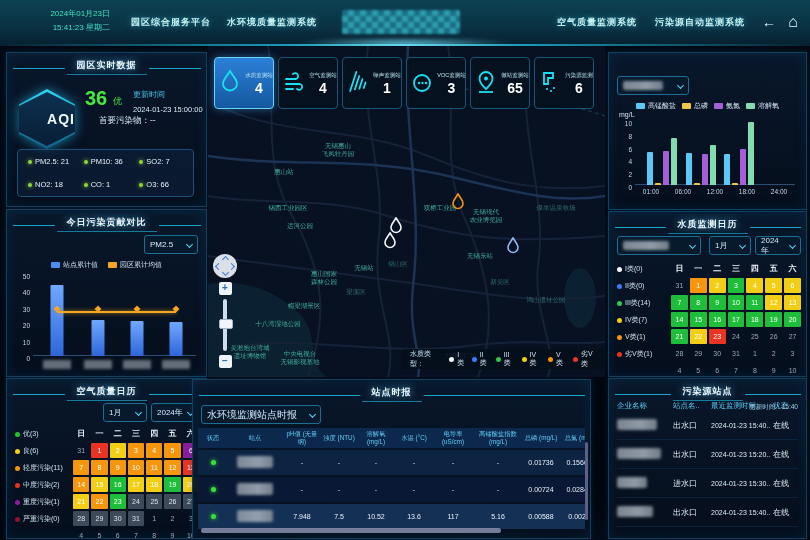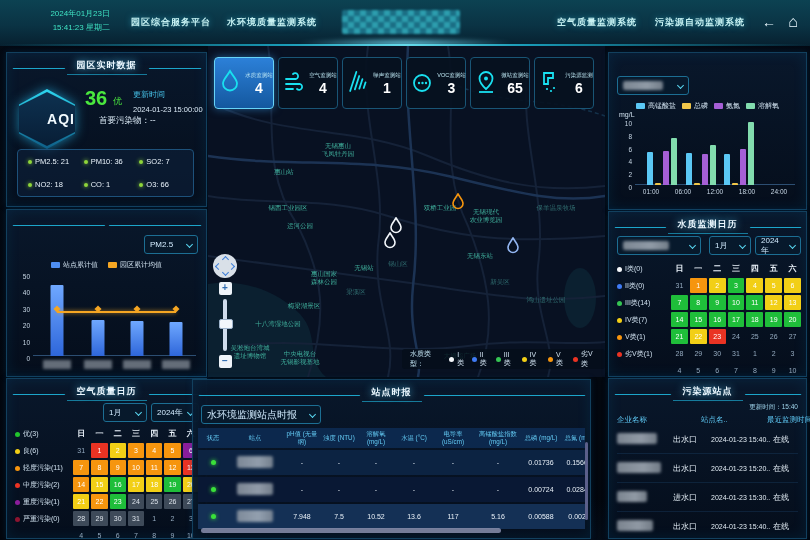--- a/index.html
+++ b/index.html
@@ -110,21 +110,21 @@
   .hr-head{display:flex;background:rgba(13,42,80,.92);}
   .hr-col{box-sizing:border-box;padding:2px 1px;font-size:6.3px;line-height:1.25;color:#63c9f2;text-align:center;
     display:flex;align-items:center;justify-content:center;flex:none;}
   .hr-row{display:flex;align-items:center;height:25px;margin-top:2px;cursor:pointer;}
   .hr-row.r0{background:#0c2342;} .hr-row.r1{background:#091834;} .hr-row.r2{background:#143055;}
   .hr-cell{flex:none;text-align:center;font-size:7px;color:#e8f0f8;}
   .st-dot{display:inline-block;width:5px;height:5px;border-radius:50%;background:#3ae03a;box-shadow:0 0 4px #3ae03a;}
   .hscroll{position:absolute;left:8px;bottom:5px;height:5px;width:300px;border-radius:3px;background:#8a8fae;opacity:.85;cursor:pointer;}
   .vscroll{position:absolute;right:2px;top:62px;width:3px;height:78px;border-radius:2px;background:#5b5f8a;cursor:pointer;}
   
-  .ps-head{display:flex;padding:0 8px;margin-top:14px;gap:28px;}
+  .ps-head{display:flex;padding:0 8px;}
   .ps-hcol{font-size:7.5px;color:#5fc9f5;flex:none;}
   .ps-row{display:flex;align-items:center;height:28px;margin:0 8px;border-bottom:1px solid rgba(30,70,110,.35);cursor:pointer;}
   .ps-cell{flex:none;font-size:7px;color:#e2ecf4;}
   .upd-note{position:absolute;right:8px;top:24px;font-size:6.5px;color:#9fd3ea;}
   .unit-lbl{position:absolute;font-size:7px;color:#cfe0ee;}
 </style>
 </head>
 <body>
 
 <div class="stage">
@@ -184,20 +184,21 @@
         <div class="rt-item">
           <span class="rt-dot"></span>
           <span>O3:  66</span>
         </div>
       </div>
   </div>
 
   <div class="panel" style="left:6px;top:209px;width:199px;height:166px">
     <div class="p-head">
         <i class="wing l"></i>
+      <span class="p-title">今日污染贡献对比</span>
       <i class="wing r"></i>
       </div>
     <div class="dd" style="position:absolute;right:8px;top:25px;width:54px">
       <span>PM2.5</span>
         <i class="chev"></i>
     </div>
     <div class="legend-row" id="contrib-legend" style="position:absolute;left:0;right:0;top:50px">
         <span class="lg-item">
           <i class="lg-sq" style="background: rgb(78, 142, 242);"></i>
           <span>站点累计值</span>

